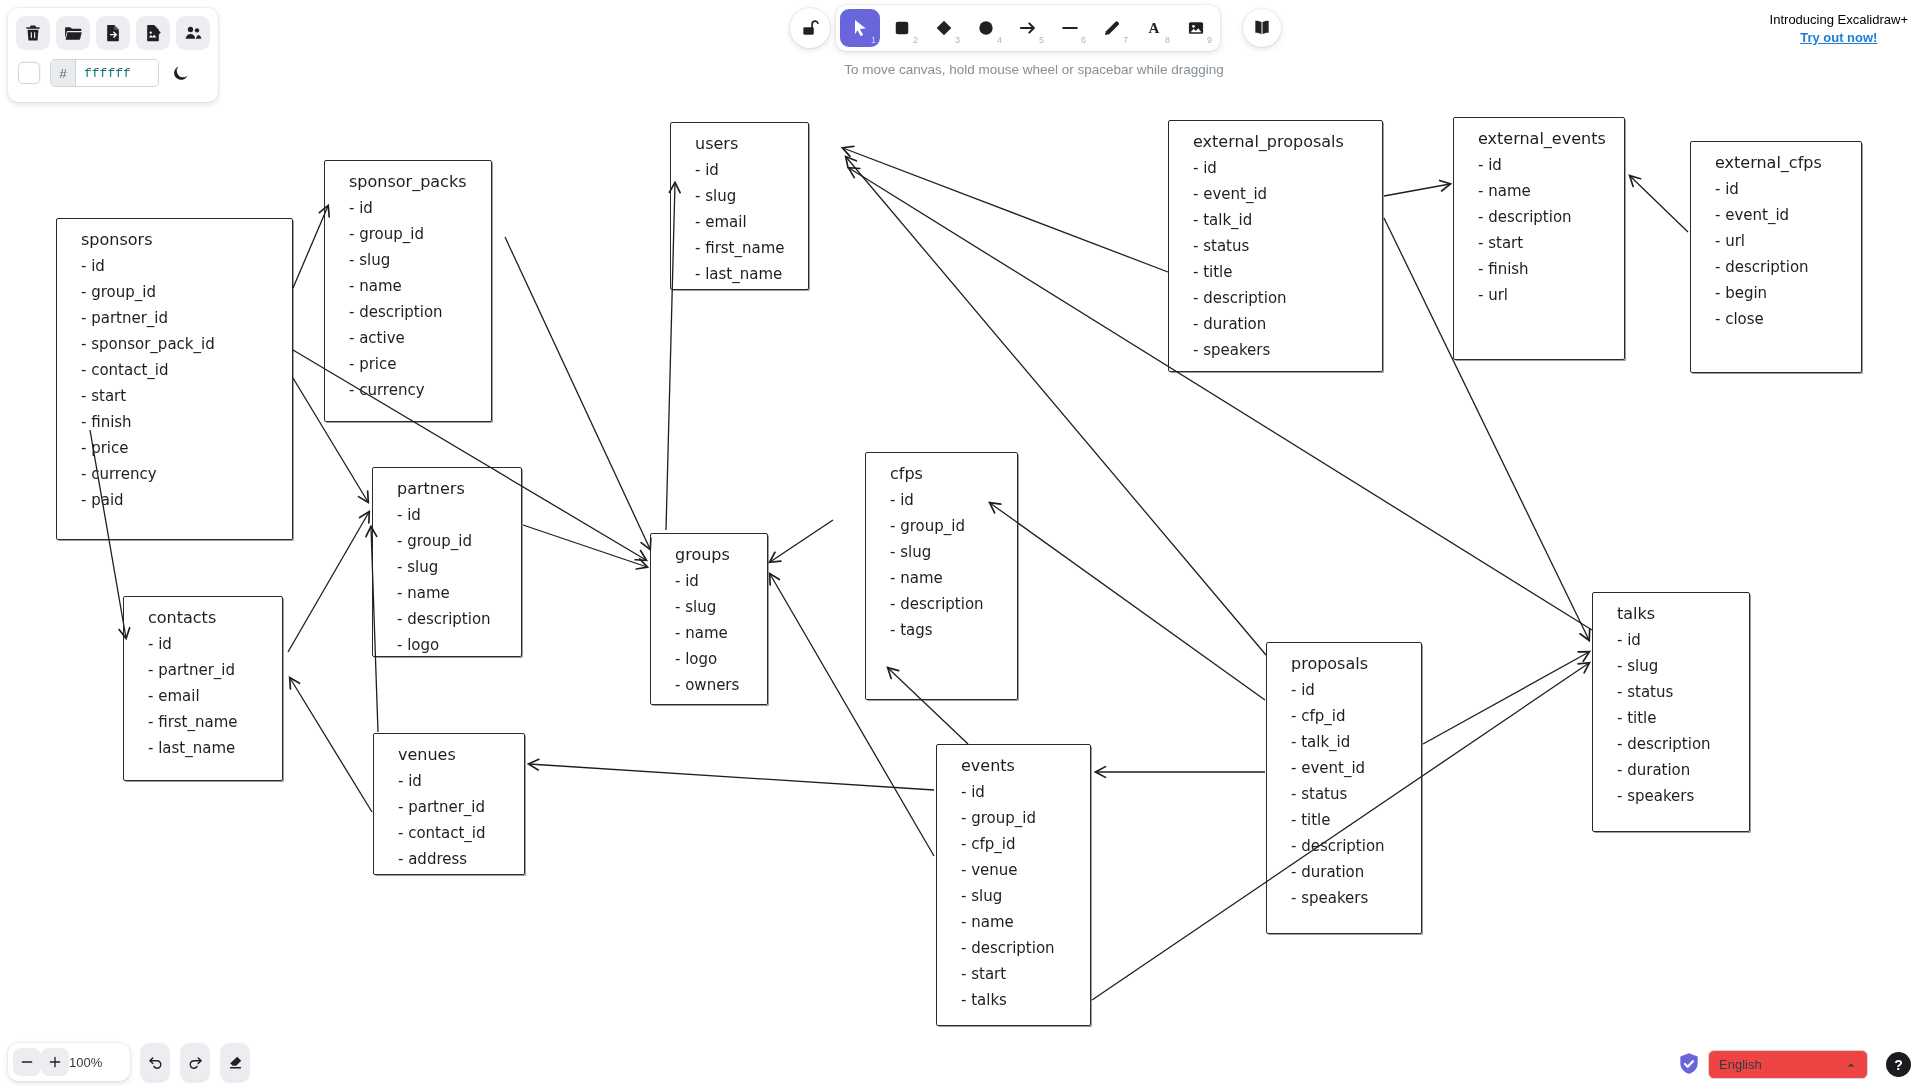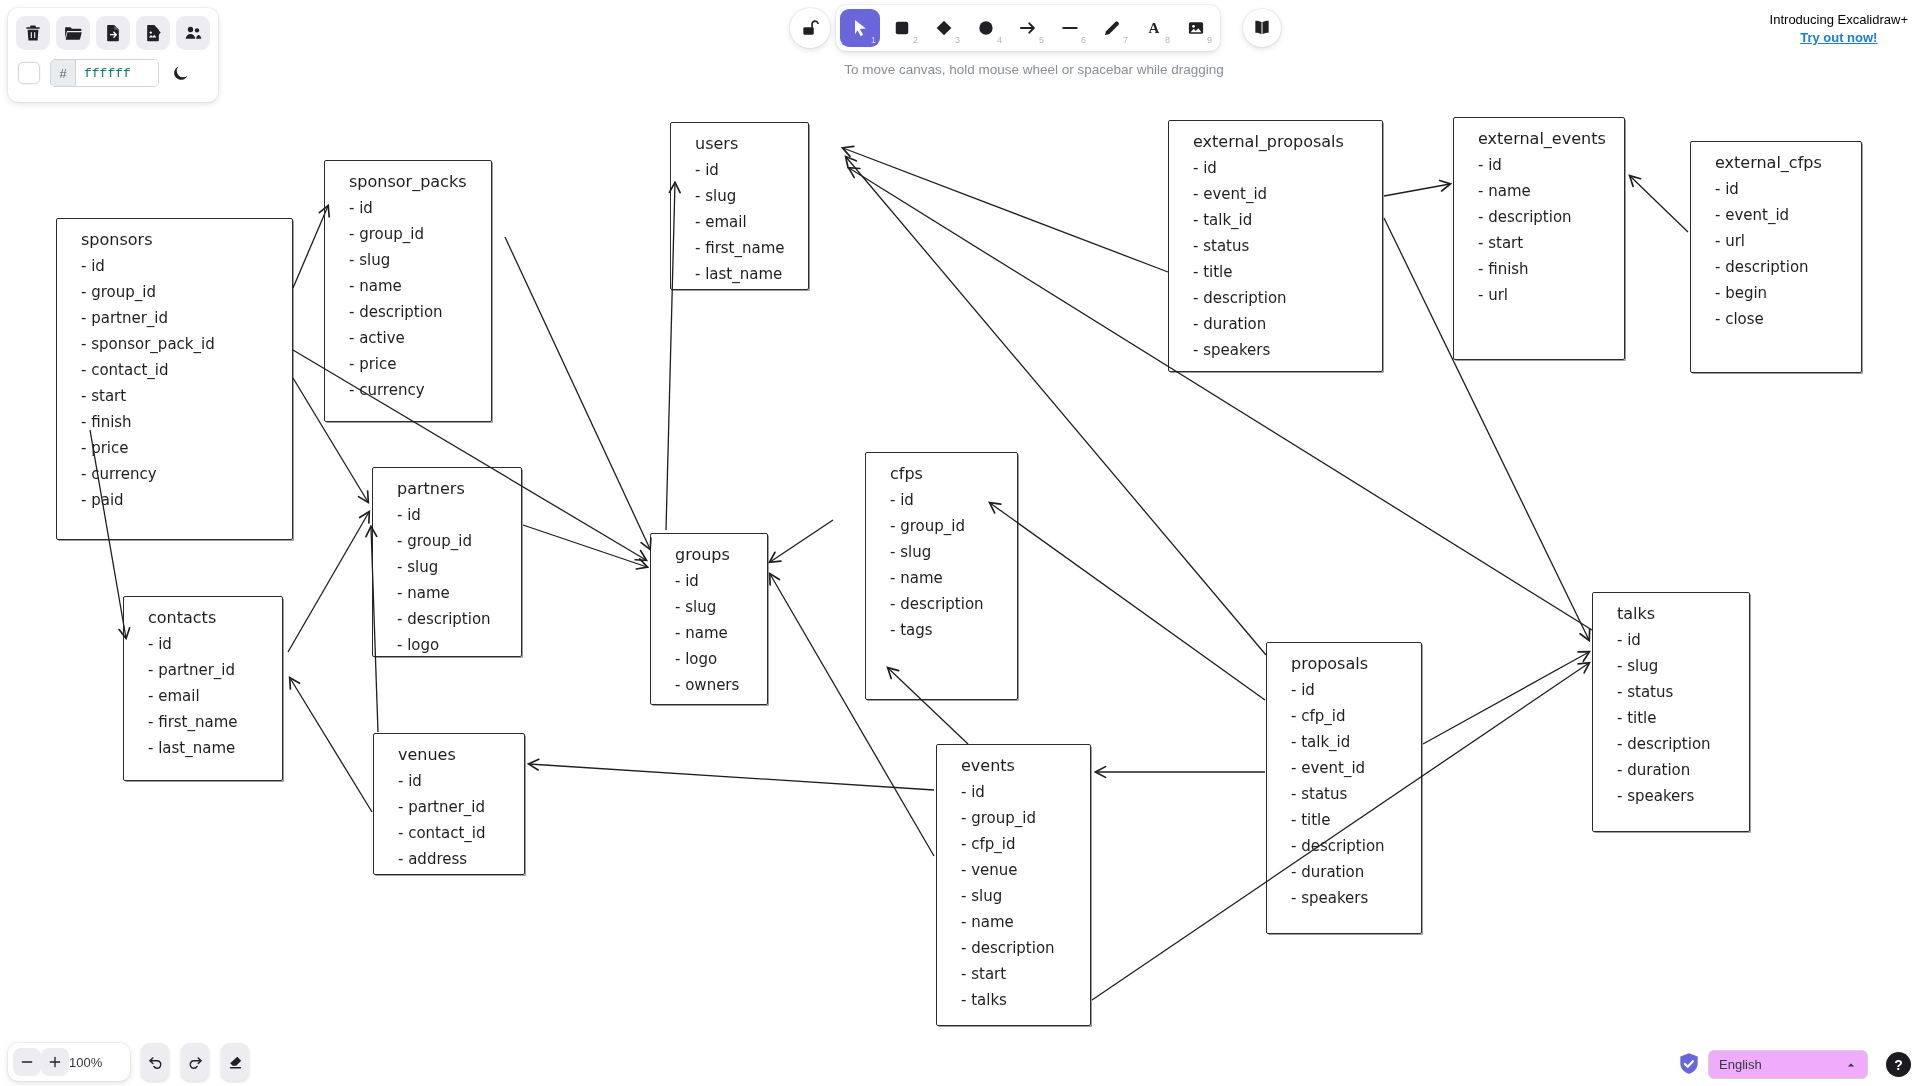--- a/index.html
+++ b/index.html
@@ -48,21 +48,21 @@
   .t-field{white-space:nowrap;}
 
   
   #zoom-island{left:8px;top:1043px;height:38px;padding:5px;display:flex;align-items:center;box-sizing:border-box;}
   .zbtn{width:28px;height:28px;border-radius:8px;background:#ececf1;display:flex;align-items:center;justify-content:center;}
   #zoom-level{width:56px;text-align:left;font-size:13px;color:#343a40;}
   .gbtn{position:absolute;top:1043px;width:28px;height:38px;border-radius:9px;background:#ececf1;
         box-shadow:0 1px 3px rgba(0,0,0,.15);display:flex;align-items:center;justify-content:center;}
   #undo-btn{left:141px;} #redo-btn{left:181px;} #eraser-btn{left:221px;}
   #shield{position:absolute;left:1676px;top:1051px;width:26px;height:26px;}
-  #lang-select{position:absolute;left:1708px;top:1050px;width:160px;height:29px;background:#f0abfc;
+  #lang-select{position:absolute;left:1708px;top:1050px;width:160px;height:29px;background:#ef4444;
         border:1px solid #ced4da;border-radius:6px;display:flex;align-items:center;box-sizing:border-box;
         font-size:13px;color:#343a40;padding:0 10px;}
   #lang-caret{margin-left:auto;}
   #help-btn{position:absolute;left:1886px;top:1052px;width:25px;height:25px;border-radius:50%;
         background:#1b1b20;color:#fff;font-size:14px;font-weight:bold;display:flex;align-items:center;justify-content:center;}
   svg.ic{display:block;}
 </style>
 </head>
 <body>
 

